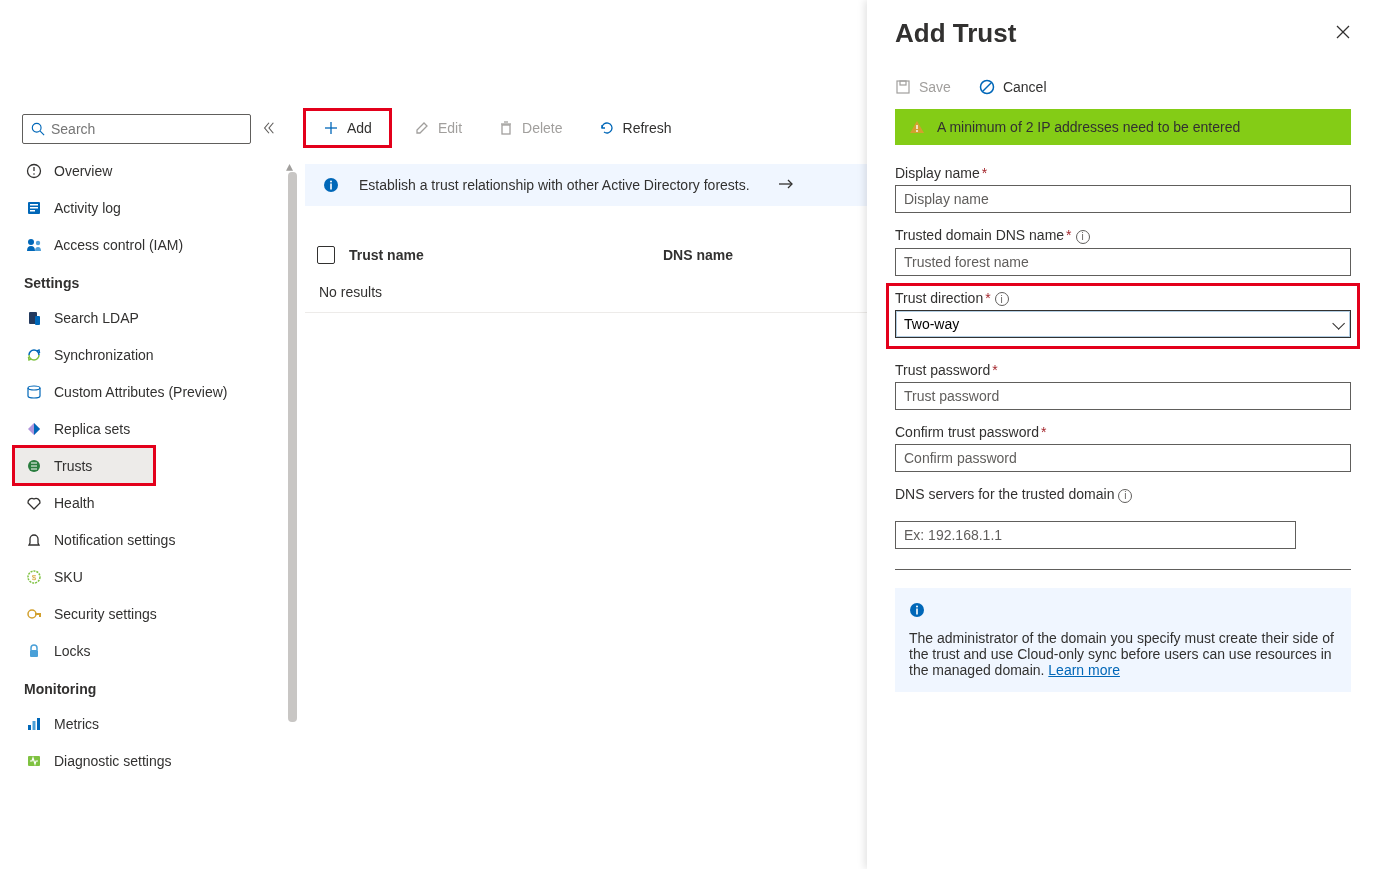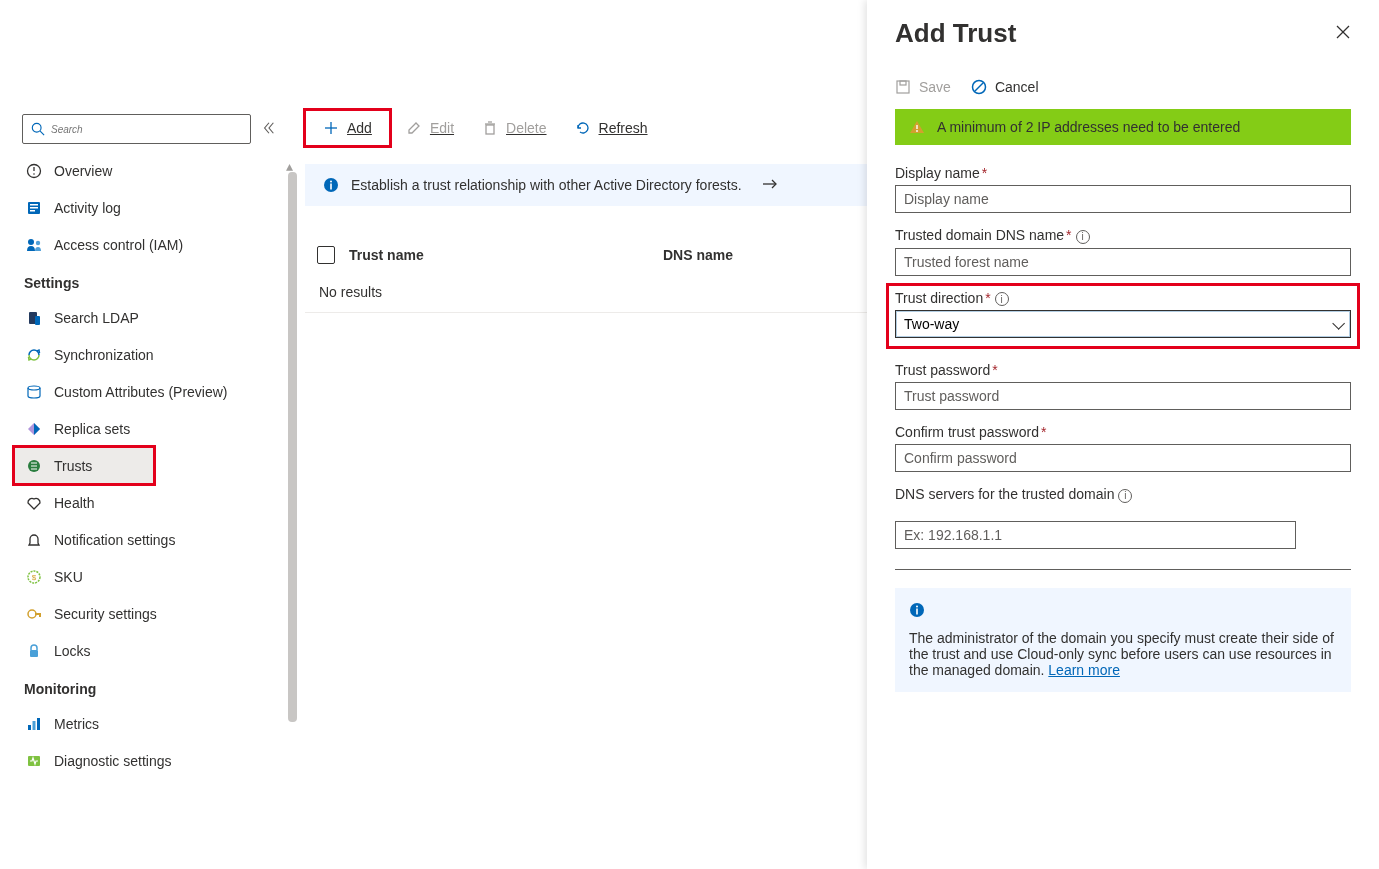--- a/index.html
+++ b/index.html
@@ -3,55 +3,55 @@
 <meta charset="utf-8">
 <style>
   * { box-sizing: border-box; margin: 0; padding: 0; }
   body { font-family: "Segoe UI", -apple-system, Arial, sans-serif; font-size: 14px; color: #323130; background: #fff; overflow: hidden; }
   .app { display: flex; height: 869px; width: 1379px; position: relative; }
   
   
   .sidebar { width: 285px; padding: 8px 0 0 22px; height: 100%; position: relative; }
   .search-row { display: flex; align-items: center; gap: 8px; margin-bottom: 8px; padding-top: 106px; padding-right: 6px;}
   .search-box { flex: 1; display: flex; align-items: center; border: 1px solid #605e5c; border-radius: 2px; height: 30px; padding: 0 8px; }
-  .search-box input { border: none; outline: none; flex: 1; font-size: 10px; margin-left: 6px; font-style: italic; }
+  .search-box input { border: none; outline: none; flex: 1; font-size: 14px; margin-left: 6px; }
   .collapse-icon { width: 20px; text-align: center; color: #605e5c; cursor: pointer; }
   
   .scroll-marker { position:absolute; right: -8px; top: 158px; color:#a19f9d; }
   .scroll-thumb { position:absolute; right:-12px; top:172px; width:9px; height:550px; background:#c8c6c4; border-radius:4px; }
 
   .nav { margin-top: 4px; }
   .nav-item { display: flex; align-items: center; height: 37px; padding-left: 4px; cursor: pointer; position: relative; }
   .nav-item .icon-slot { width: 28px; display:flex; align-items:center; justify-content:flex-start;}
   .nav-item.active { background: #edebe9; }
   .nav-group { font-weight: 600; padding: 12px 0 8px 2px; }
   .highlight-red { outline: 3px solid #e3001b; outline-offset: -1px; }
   .trusts-row { width: 140px; margin-left: -8px; padding-left: 12px !important;}
   
   
   .main { flex: 1; padding: 108px 0 0 20px; position: relative; }
-  .toolbar { display: flex; align-items: center; gap: 4px; height: 40px; text-decoration: underline; }
+  .toolbar { display: flex; align-items: center; gap: 12px; height: 40px; }
   .tb-btn { display: inline-flex; align-items: center; gap: 8px; height: 36px; padding: 0 12px; cursor: pointer; }
   .tb-btn.disabled { color: #a19f9d; cursor:default;}
   .add-hl { outline: 3px solid #e3001b; outline-offset: -1px; padding: 0 18px;}
   
-  .info-banner { margin-top: 16px; background: #f0f6ff; display:flex; align-items:center; height: 42px; padding: 0 18px; gap: 12px; width: calc(100% - 20px);}
+  .info-banner { margin-top: 16px; background: #f0f6ff; display:flex; align-items:center; height: 42px; padding: 0 18px; gap: 20px; width: calc(100% - 20px);}
   .info-banner .arrow { margin-left: 8px;}
   
   .table-head { display:flex; align-items:center; margin-top: 40px; padding-left: 12px; gap: 14px; font-weight:600;}
   .checkbox-sq { width:18px; height:18px; border:1px solid #323130; border-radius:2px;}
   .col-trust { width: 300px; }
   .no-results { margin-top: 20px; padding-left: 14px; color: #323130;}
   .sep-line { border-top:1px solid #edebe9; margin-top:12px; width: calc(100% - 20px);}
   
   
   .panel { position: absolute; right: 0; top: 0; width: 512px; height: 100%; background: #fff; box-shadow: -2px 0 8px rgba(0,0,0,0.12); padding: 18px 28px; overflow-y: auto; }
   .panel-head { display:flex; justify-content:space-between; align-items:center; margin-bottom: 30px;}
   .panel-title { font-size: 26px; font-weight: 600; }
-  .panel-actions { display:flex; gap: 20px; align-items:center; margin-bottom: 14px;}
+  .panel-actions { display:flex; gap: 28px; align-items:center; margin-bottom: 14px;}
   .pa-btn { display:inline-flex; align-items:center; gap:8px; cursor:pointer;}
   .pa-disabled { color:#a19f9d; cursor:default;}
   
   .warn-banner { background:#84cc16; padding: 10px 14px; display:flex; align-items:center; gap:12px; margin-bottom: 20px;}
   
   .form-label { display:block; margin-top: 14px; margin-bottom: 4px;}
   .req { color:#a4262c; margin-left:2px;}
   .info-dot { display:inline-flex; width:14px; height:14px; border:1px solid #605e5c; border-radius:50%; font-size:10px; align-items:center; justify-content:center; margin-left:4px; color:#605e5c;}
   .form-input { width:100%; height:28px; border:1px solid #605e5c; padding:0 8px; font-size:14px;}
   .form-input::placeholder { color:#605e5c;}

